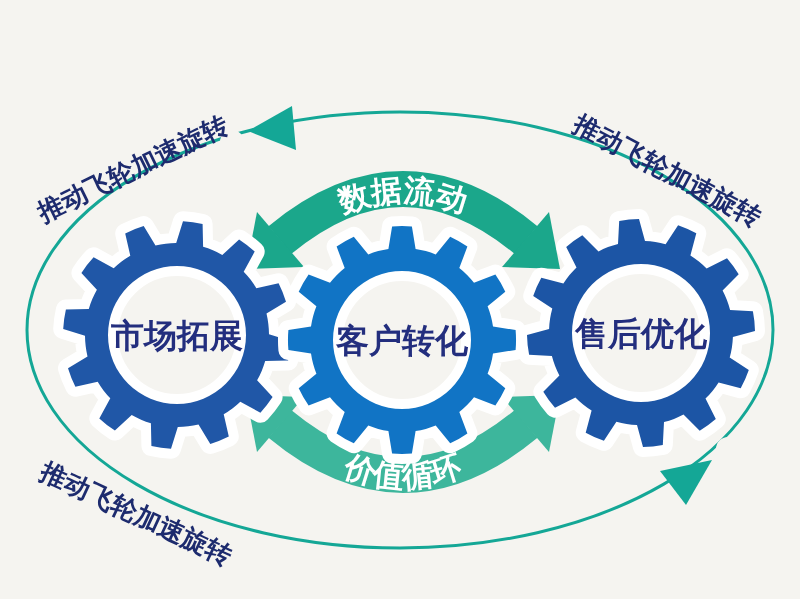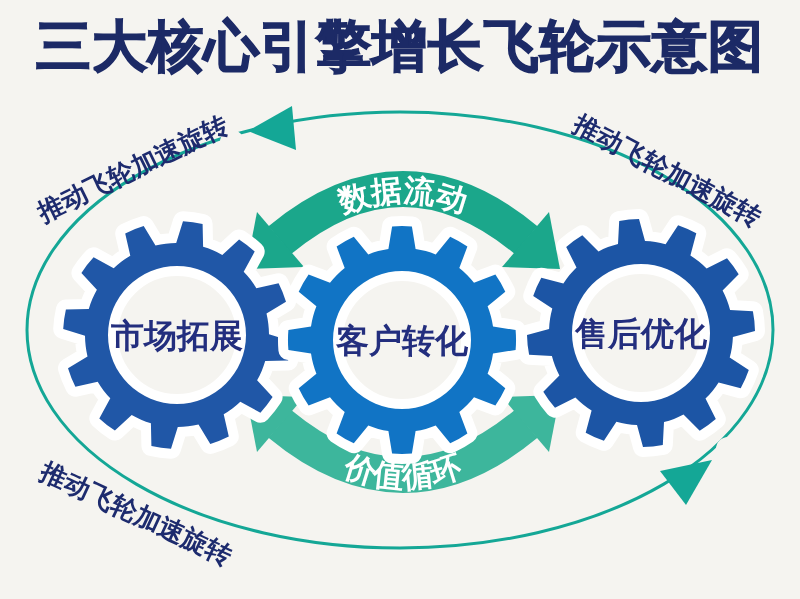--- a/index.html
+++ b/index.html
@@ -37,21 +37,20 @@
     font-family:"Liberation Sans","DejaVu Sans",sans-serif;
   }
   .orbit{fill:none;stroke-width:3;}
   .band{fill:none;stroke-width:36;}
 </style>
 </head>
 <body>
 
 <div class="stage">
 
-  <h1 class="page-title">三大核心引擎增长飞轮示意图</h1>
 
   <svg width="800" height="599" viewBox="0 0 800 599">
 
     <ellipse class="orbit" cx="400" cy="330" rx="373" ry="218" stroke="#14a796"></ellipse>
 
     <circle cx="232" cy="142" r="12" fill="#f5f4f0"></circle>
     <circle cx="728" cy="449" r="12" fill="#f5f4f0"></circle>
 
     <polygon points="248,131 292,106 296,150" fill="#14a796"></polygon>
     <polygon points="712,460 686,505 660,471" fill="#14a796"></polygon>

